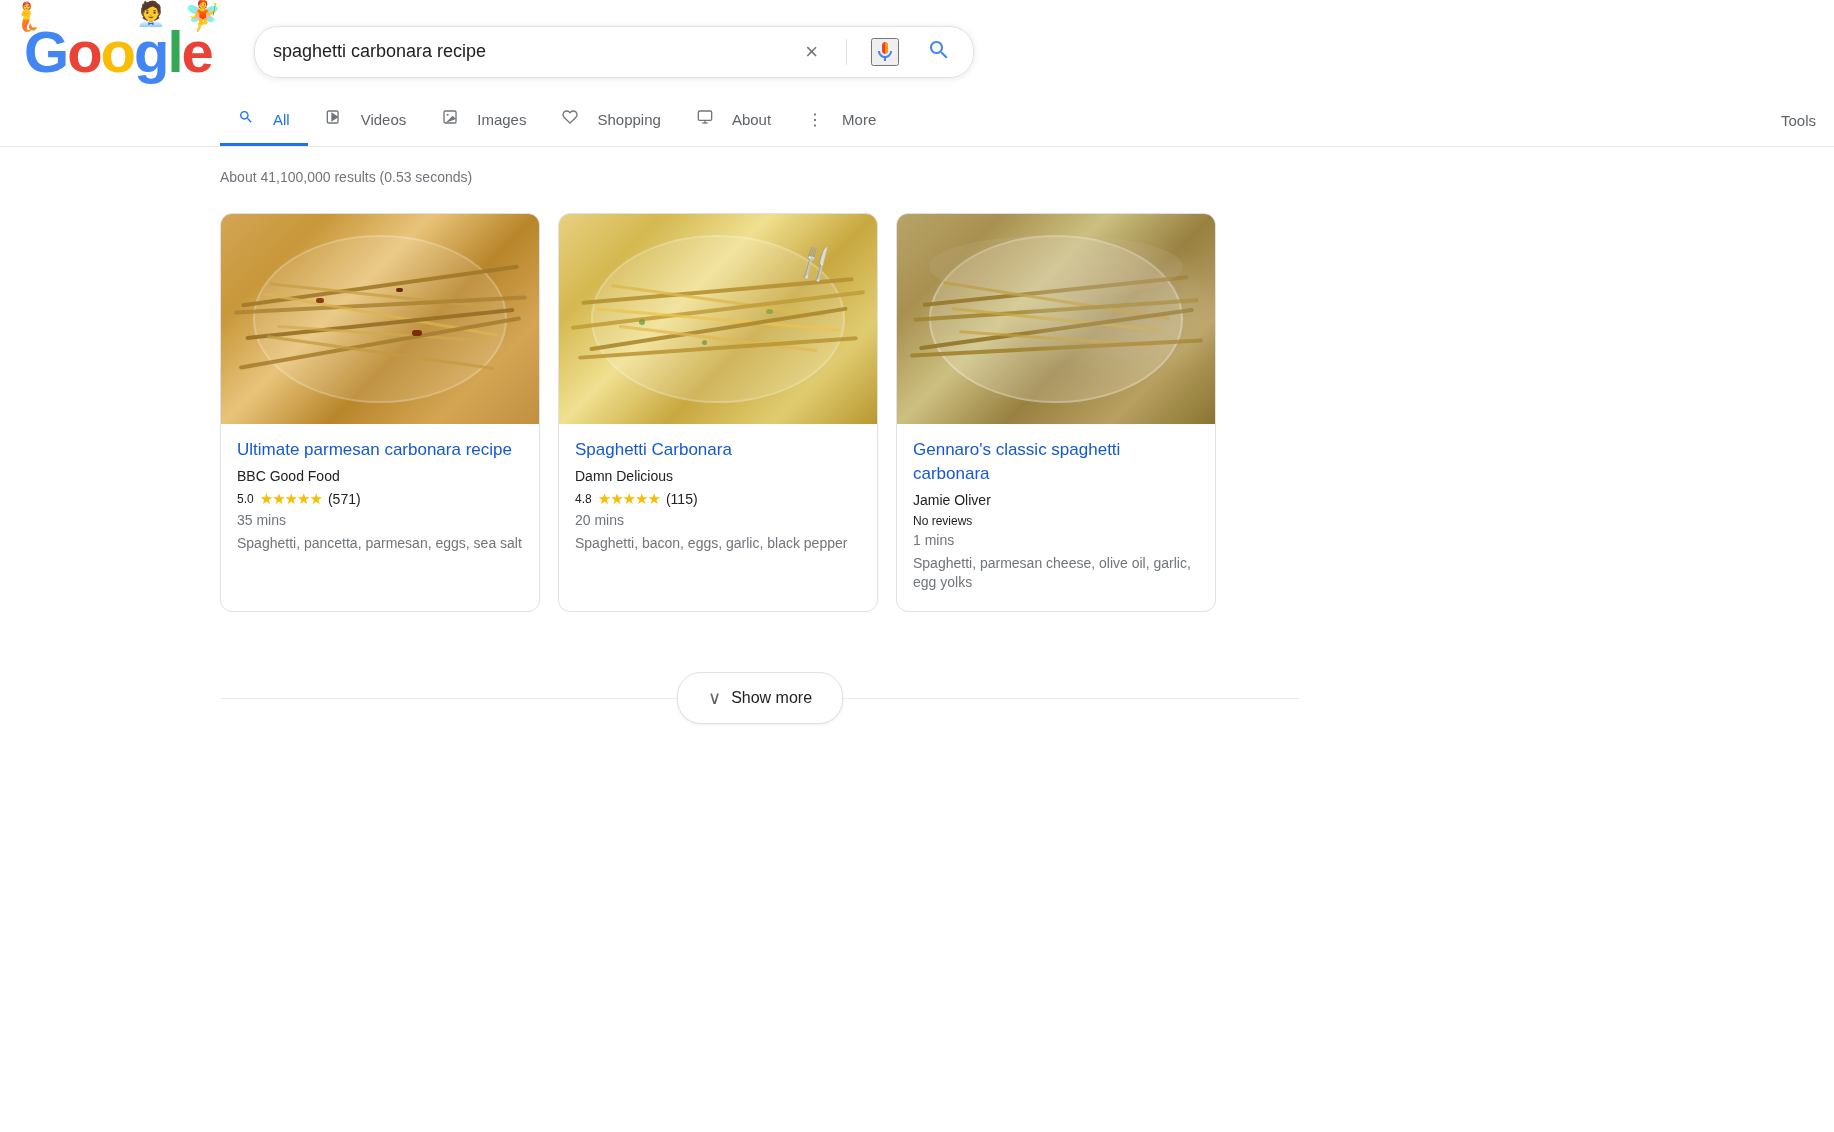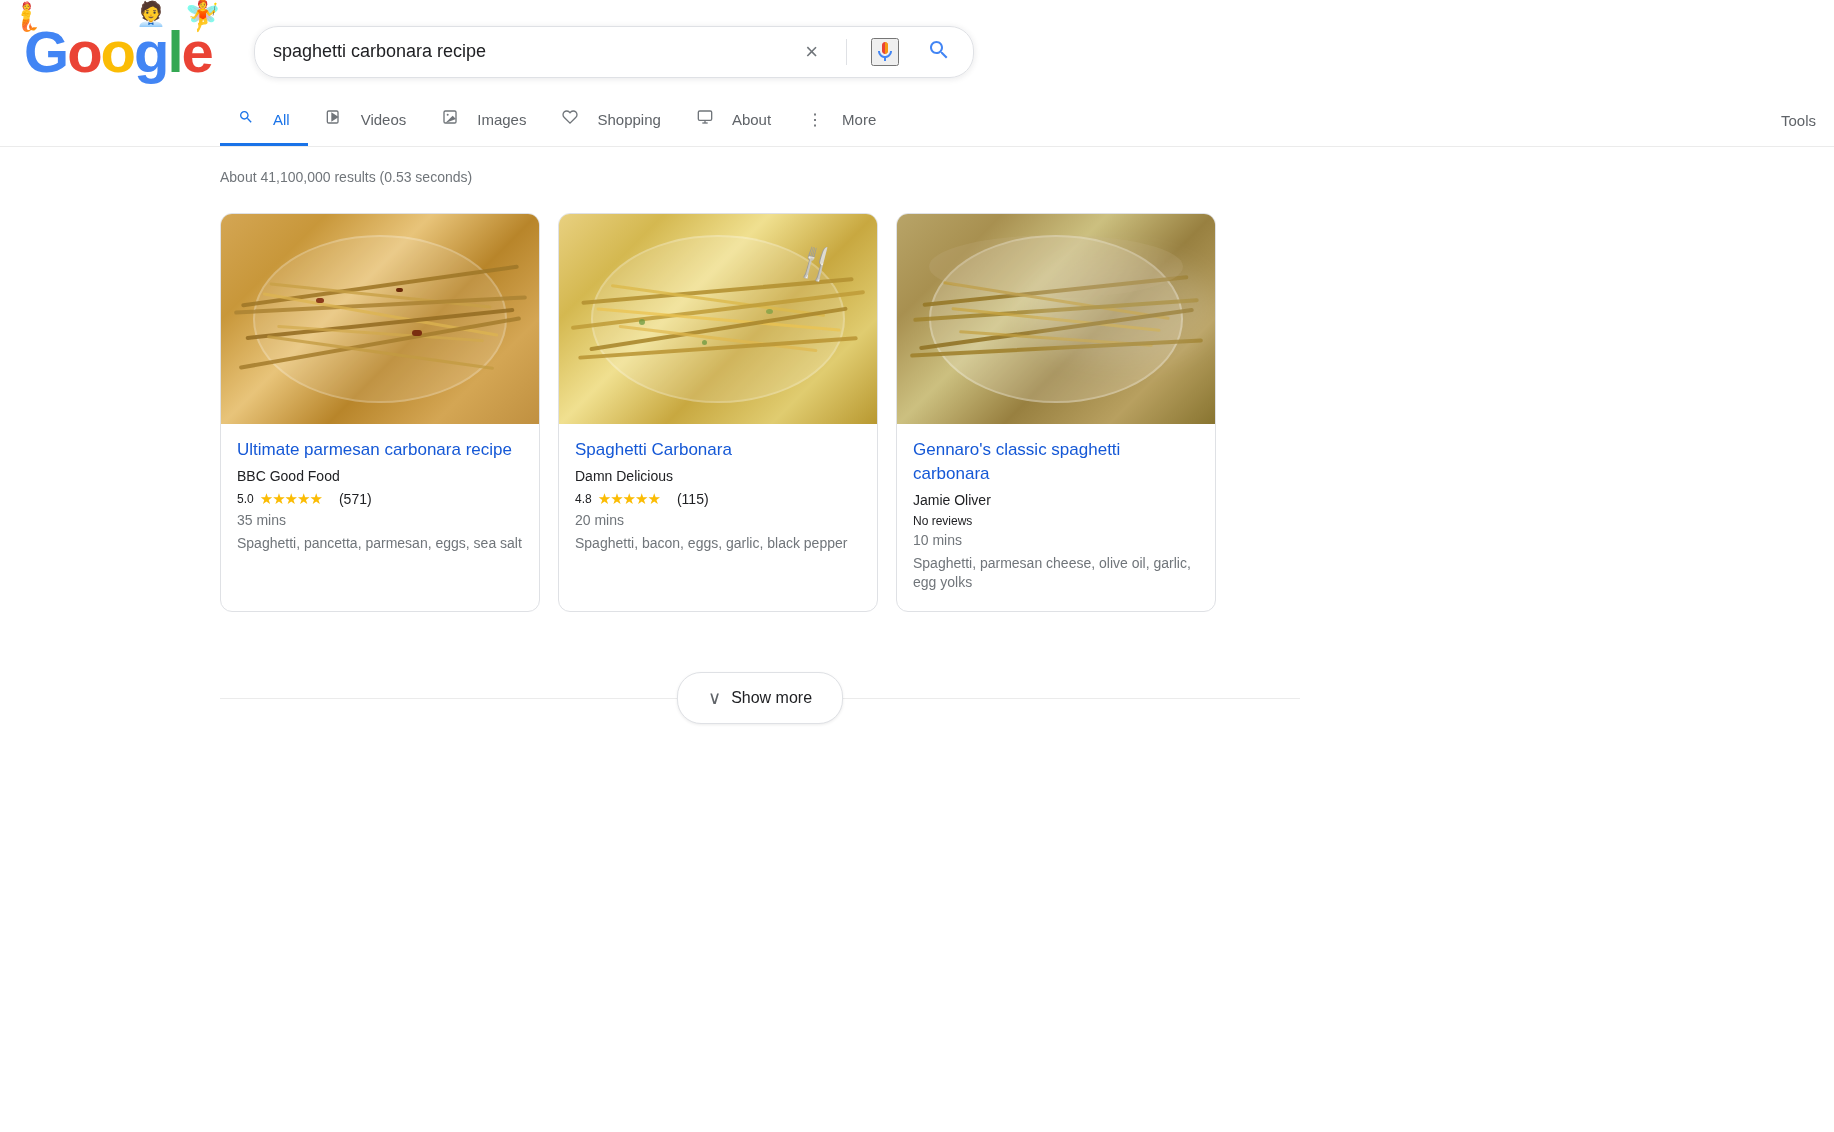--- a/index.html
+++ b/index.html
@@ -307,21 +307,20 @@
 
     .stars {
       color: #fbbc04;
       font-size: 15px;
       letter-spacing: -1px;
     }
 
     .recipe-reviews {
       font-size: 14px;
       color: #202124;
-      margin-left: 11px;
     }
 
     .recipe-time {
       font-size: 14px;
       color: #70757a;
       margin-bottom: 6px;
     }
 
     .recipe-ingredients {
       font-size: 14px;
@@ -563,21 +562,21 @@
 
         <div style="position:absolute;top:20%;left:40%;width:60%;height:50%;background:rgba(255,255,255,0.15);border-radius:50%;filter:blur(15px);"></div>
         <div style="position:absolute;top:10%;left:10%;width:80%;height:30%;background:rgba(200,180,140,0.2);border-radius:50%;"></div>
       </div>
       <div class="recipe-info">
         <div class="recipe-title">Gennaro's classic spaghetti carbonara</div>
         <div class="recipe-source">Jamie Oliver</div>
         <div class="recipe-rating-row">
           <span class="recipe-rating-num">No reviews</span>
         </div>
-        <div class="recipe-time">10 mins</div>
+        <div class="recipe-time">1 mins</div>
         <div class="recipe-ingredients">Spaghetti, parmesan cheese, olive oil, garlic, egg yolks</div>
       </div>
     </div>
 
   </div>
 
   <div class="show-more-container">
     <div class="show-more-line"></div>
     <button class="show-more-btn">
       <span class="show-more-chevron">∨</span>

